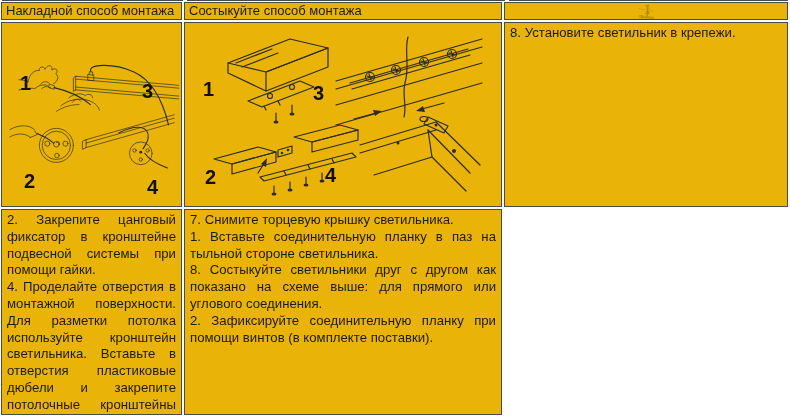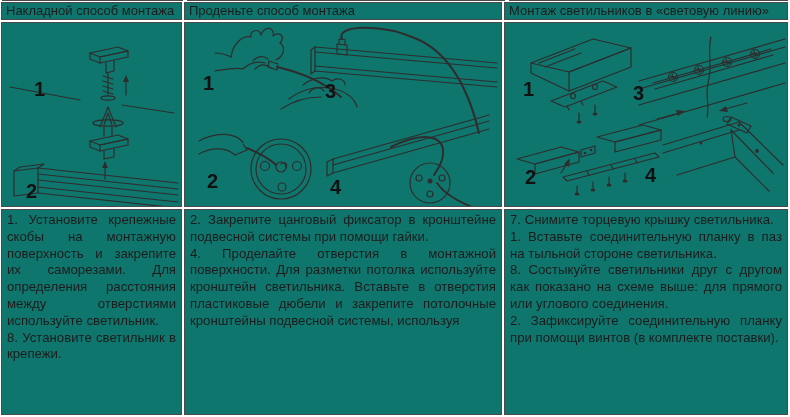--- a/index.html
+++ b/index.html
@@ -8,21 +8,21 @@
     font-family:"Liberation Sans",sans-serif;color:#1c1c1c;position:relative;
   }
   .clip-line{position:absolute;top:0;height:1px;background:#4a4a4a;}
   .grid{
     position:absolute;left:1px;top:2px;
     display:grid;
     grid-template-columns:181px 318px 284px;
     grid-template-rows:18px 185px 206px;
     gap:2px;
   }
-  .cell{border:1px solid #4a4a4a;background:#0f766e;box-sizing:border-box;overflow:hidden;}
+  .cell{border:1px solid #4a4a4a;background:#eab308;box-sizing:border-box;overflow:hidden;}
   .header-cell{font-size:13px;line-height:16px;padding:0 4px;white-space:nowrap;}
   .fig-cell{position:relative;padding:0;}
   .fig-cell svg{display:block;width:100%;height:100%;}
   .fig-num{
     position:absolute;font-size:20px;font-weight:bold;line-height:1;
     color:#111;letter-spacing:0;
   }
   .steps-cell{font-size:13.2px;line-height:16.8px;padding:2px 5px 0 5px;}
   .step{text-align:justify;}
   
@@ -36,22 +36,21 @@
 </head>
 <body>
 
 <div class="clip-line" style="left:2px;width:181px;"></div>
 <div class="clip-line" style="left:187px;width:318px;"></div>
 <div class="clip-line" style="left:509px;width:279px;"></div>
 
 <div class="grid">
 
   <div class="cell header-cell">Накладной способ монтажа</div>
-  <div class="cell header-cell">Проденьте способ монтажа</div>
-  <div class="cell header-cell">Монтаж светильников в «световую линию»</div>
+  <div class="cell header-cell">Состыкуйте способ монтажа</div>
 
   <div class="cell fig-cell">
     <svg class="art" viewBox="0 0 179 183">
       <g>
         <path d="M88,30 L116,24 L126,28 L98,34 Z"></path>
         <path d="M126,28 L126,34 L98,40 L98,34 Z"></path>
         <path d="M88,30 L88,36 L98,40"></path>
         <path d="M104,40 L104,50 L112,48 L112,38"></path>
         <path d="M106,50 L106,72"></path>
         <path d="M101,53 L111,56 M101,58 L111,61 M101,63 L111,66 M101,68 L111,71"></path>
@@ -196,21 +195,20 @@
         <circle class="dot" cx="196" cy="120" r="1.5"></circle>
       </g>
     </svg>
     <div class="fig-num" style="left:18px;top:56px;">1</div>
     <div class="fig-num" style="left:20px;top:144px;">2</div>
     <div class="fig-num" style="left:128px;top:60px;">3</div>
     <div class="fig-num" style="left:140px;top:142px;">4</div>
   </div>
 
   <div class="cell steps-cell">
-    <div class="step">1. Установите крепежные скобы на монтажную поверхность и закрепите их саморезами. Для определения расстояния между отверстиями используйте светильник.</div>
     <div class="step">8. Установите светильник в крепежи.</div>
   </div>
 
   <div class="cell steps-cell">
     <div class="step">2. Закрепите цанговый фиксатор в кронштейне подвесной системы при помощи гайки.</div>
     <div class="step">4. Проделайте отверстия в монтажной поверхности. Для разметки потолка используйте кронштейн светильника. Вставьте в отверстия пластиковые дюбели и закрепите потолочные кронштейны подвесной системы, используя</div>
   </div>
 
   <div class="cell steps-cell">
     <div class="step">7. Снимите торцевую крышку светильника.</div>

